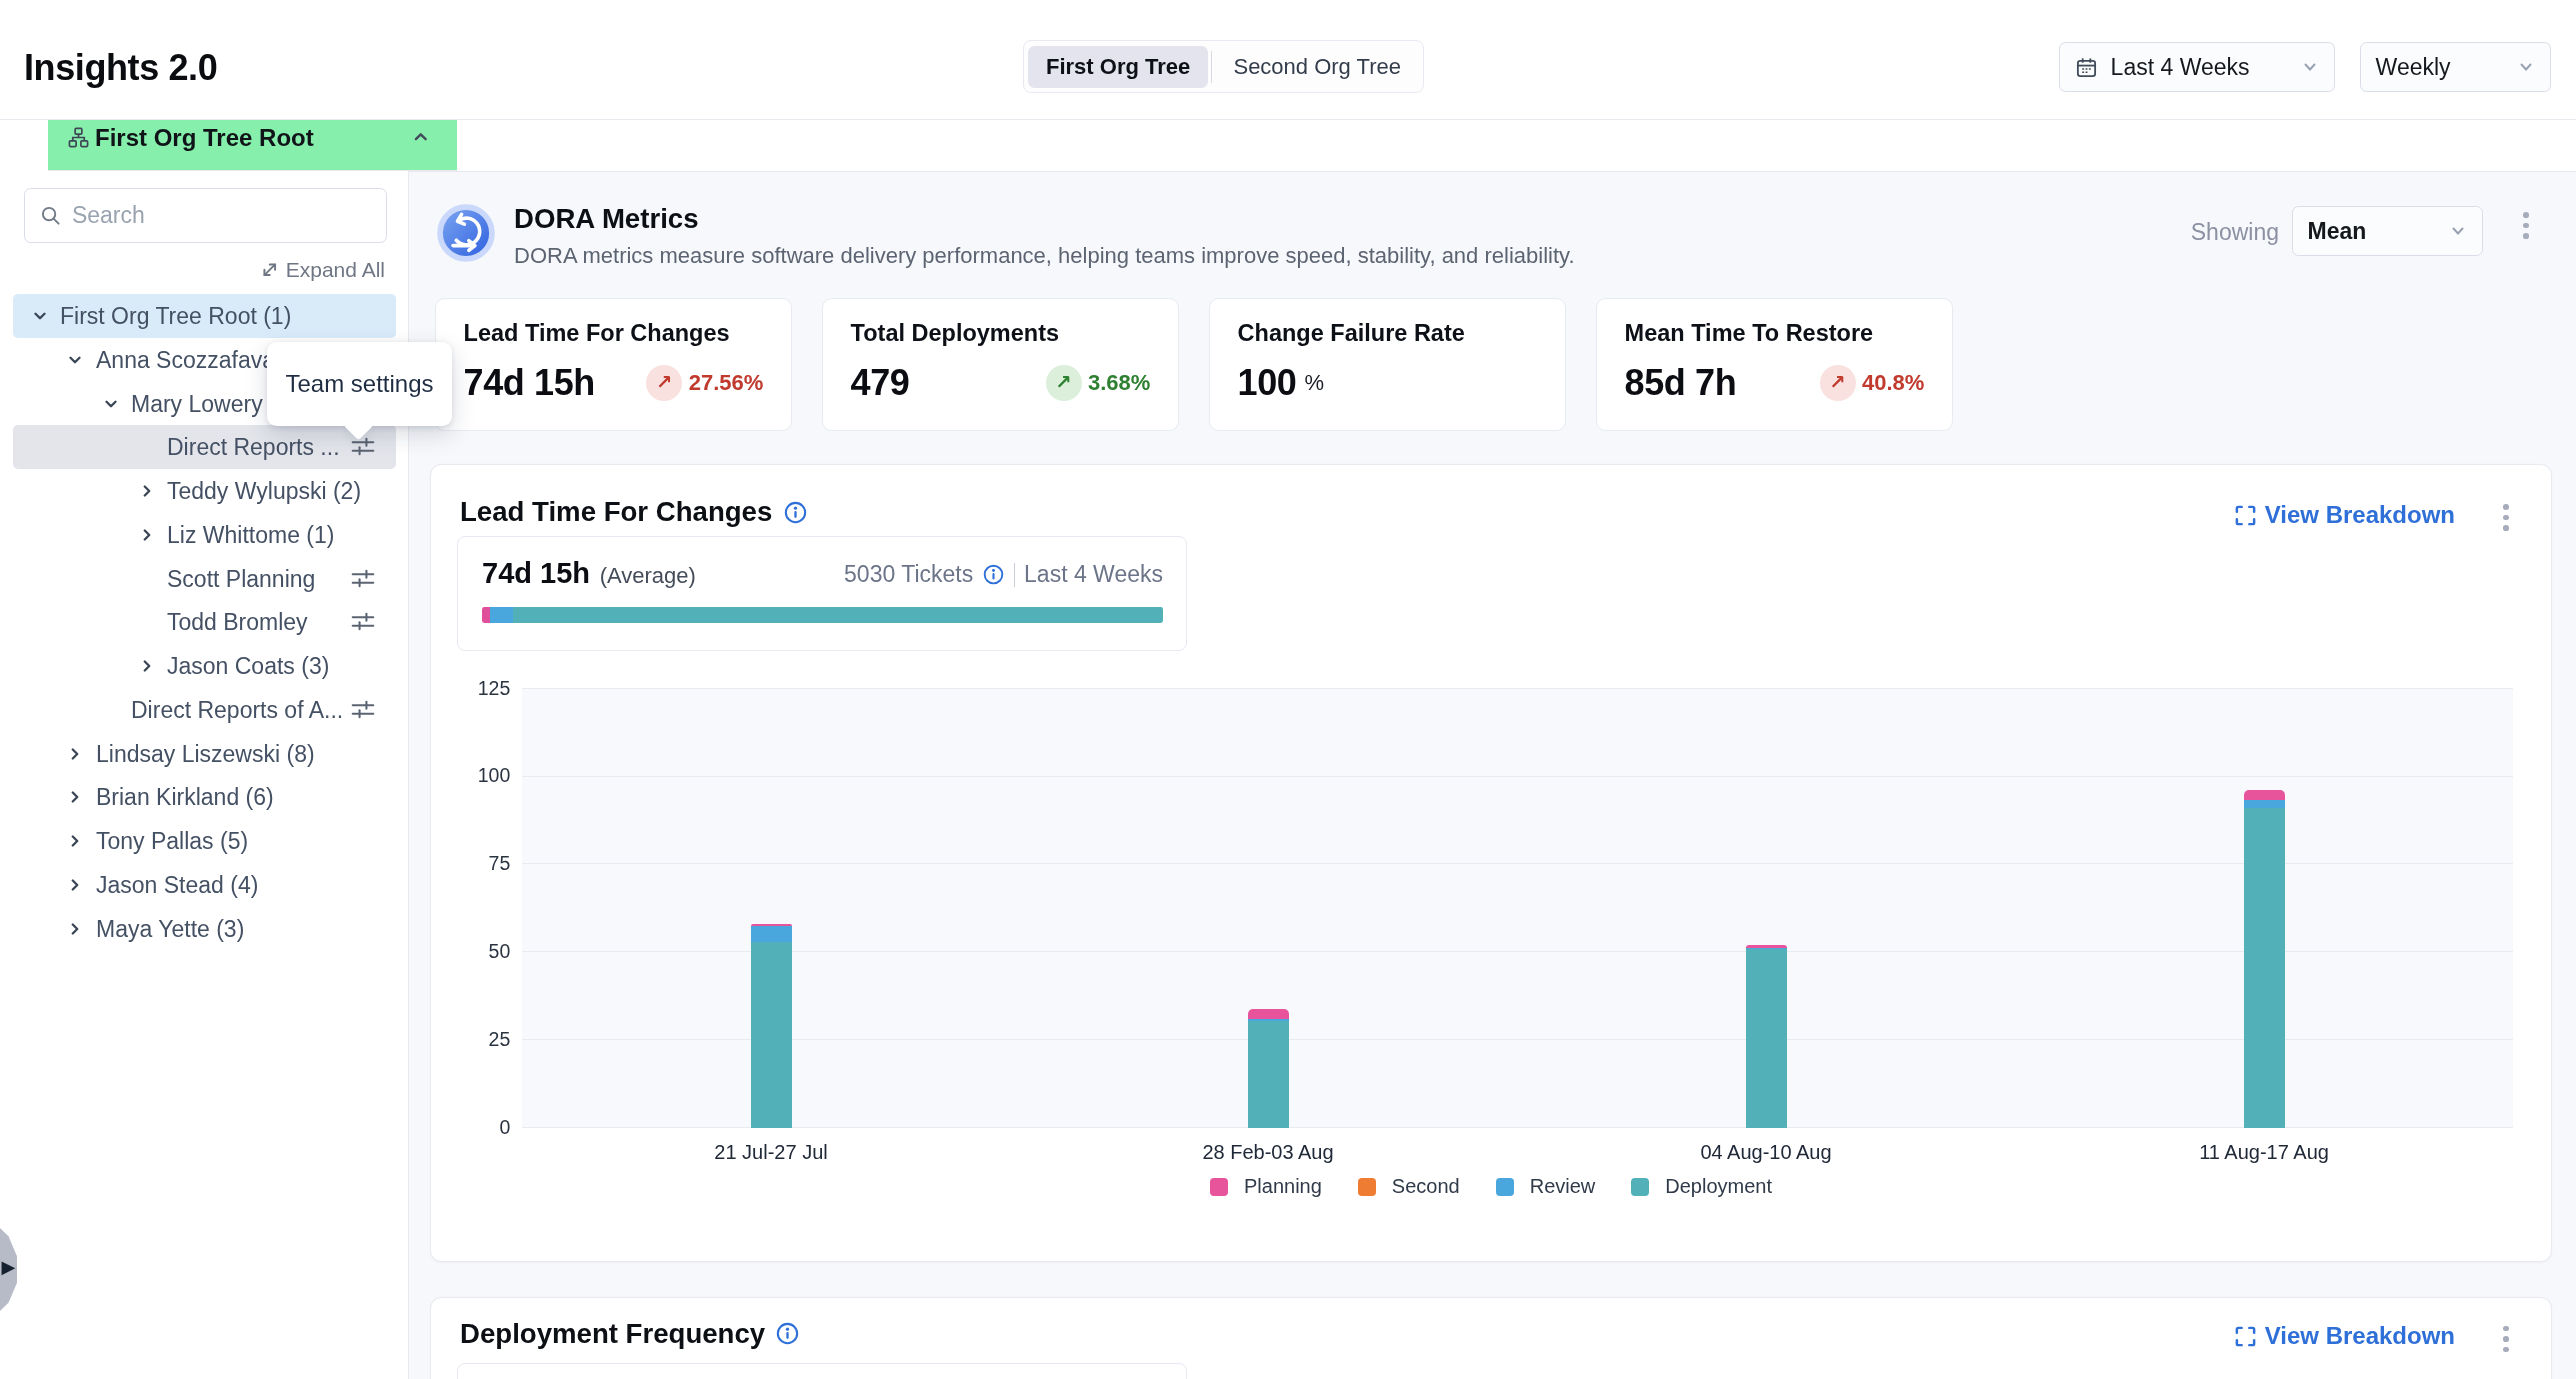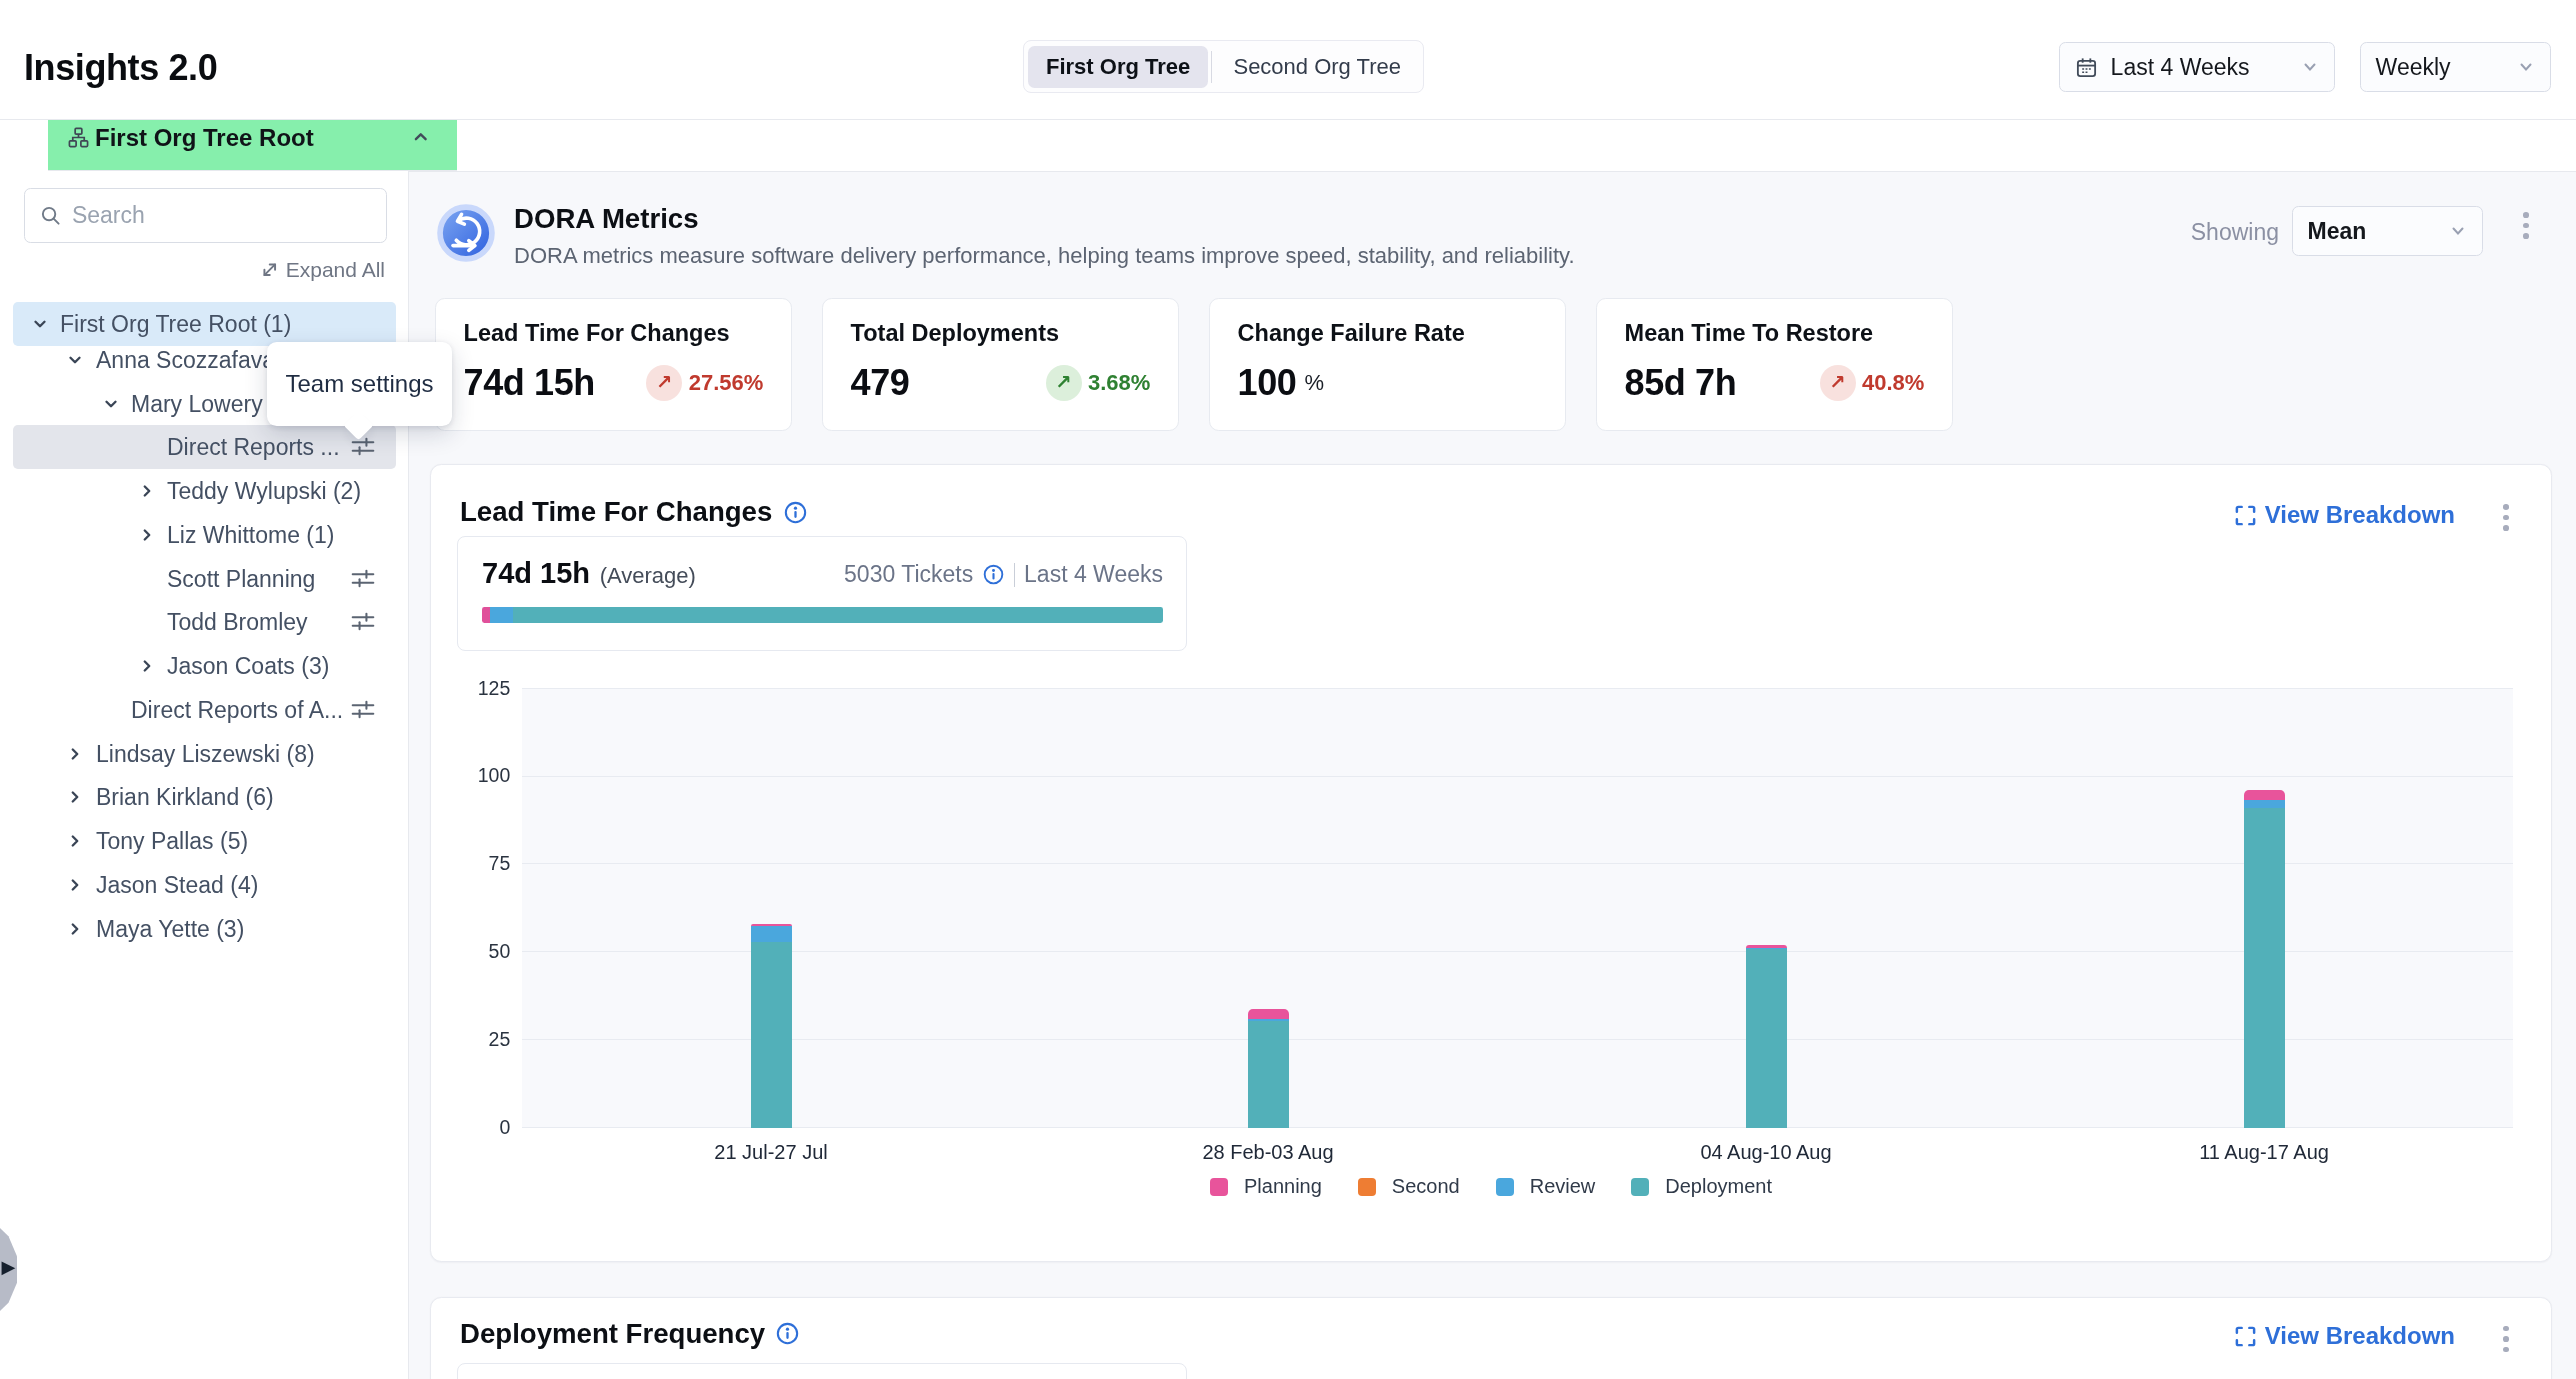--- a/index.html
+++ b/index.html
@@ -187,21 +187,21 @@
         <svg width="19.5" height="19.5" viewBox="0 0 22 22" fill="none" stroke="#6f7684" stroke-width="2.2" stroke-linecap="round" stroke-linejoin="round">
           <path d="M5 17 L17 5"></path>
             <path d="M11 5 H17 V11"></path>
             <path d="M11 17 H5 V11"></path>
         </svg>
       </span>
       <span>Expand All</span>
     </div>
 
     <div id="tree">
-        <div class="tree-row sel" style="top: 8px;">
+        <div class="tree-row sel" style="top: 0px;">
           <span class="tw-chev" style="left: 18px;">
             <svg width="18" height="18" viewBox="0 0 20 20" fill="none" stroke="#3a4556" stroke-width="2.6" stroke-linecap="round" stroke-linejoin="round">
               <path d="M5 7.5 L10 12.5 L15 7.5"></path>
             </svg>
           </span>
           <span class="tw-label" style="left: 47px;">First Org Tree Root (1)</span>
         </div>
         <div class="tree-row" style="top: 44px;">
           <span class="tw-chev" style="left: 53px;">
             <svg width="18" height="18" viewBox="0 0 20 20" fill="none" stroke="#3a4556" stroke-width="2.6" stroke-linecap="round" stroke-linejoin="round">

